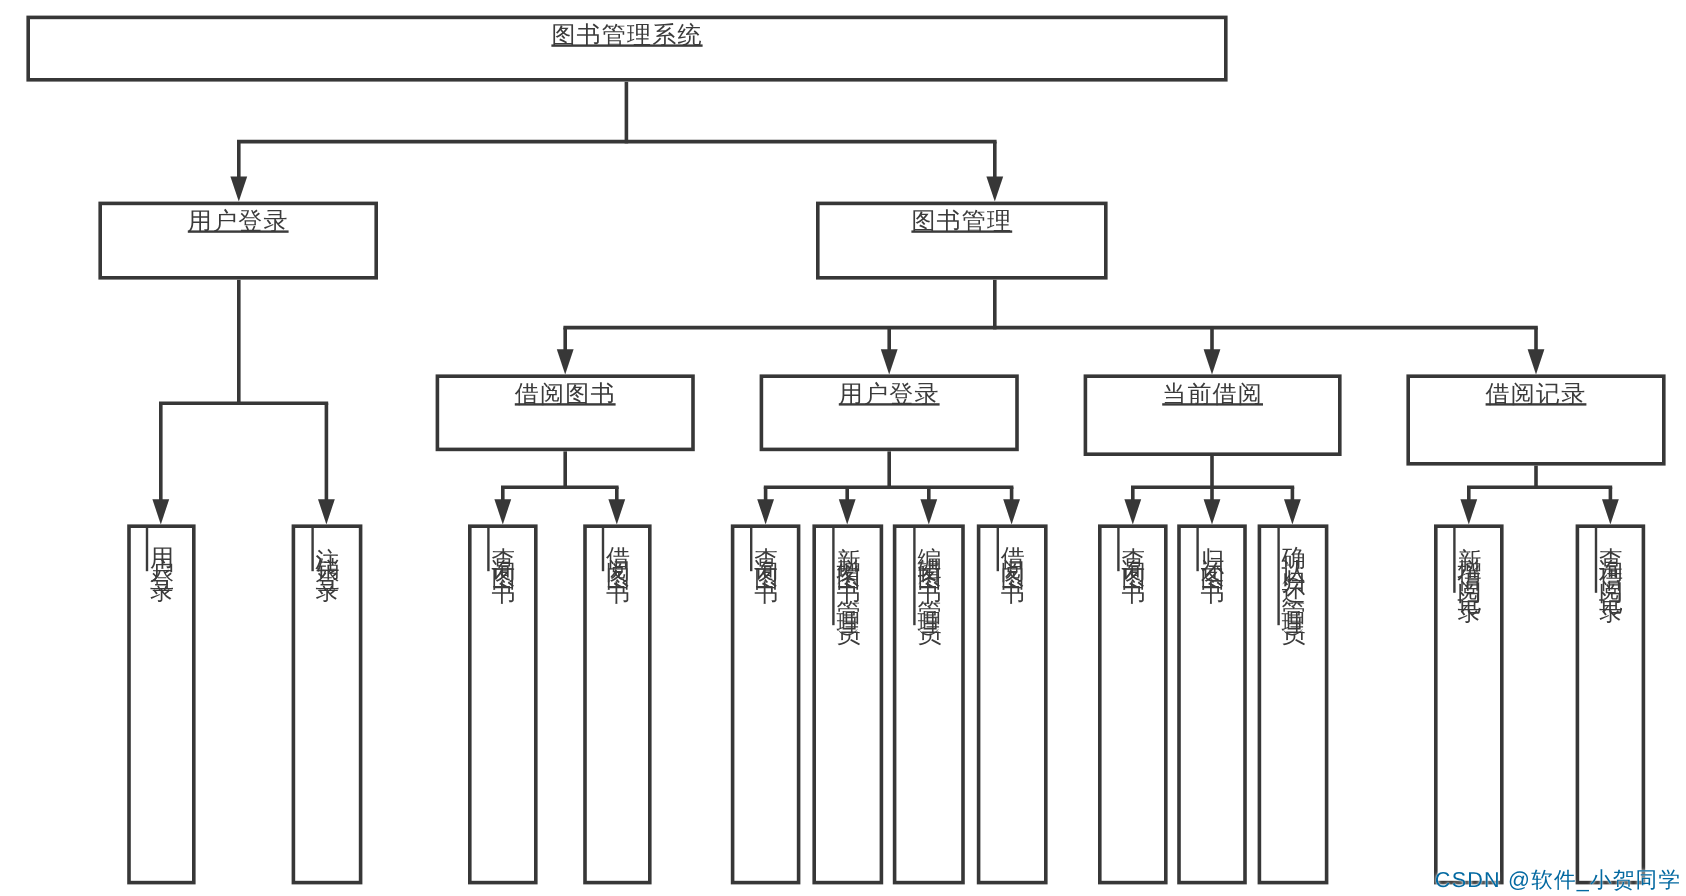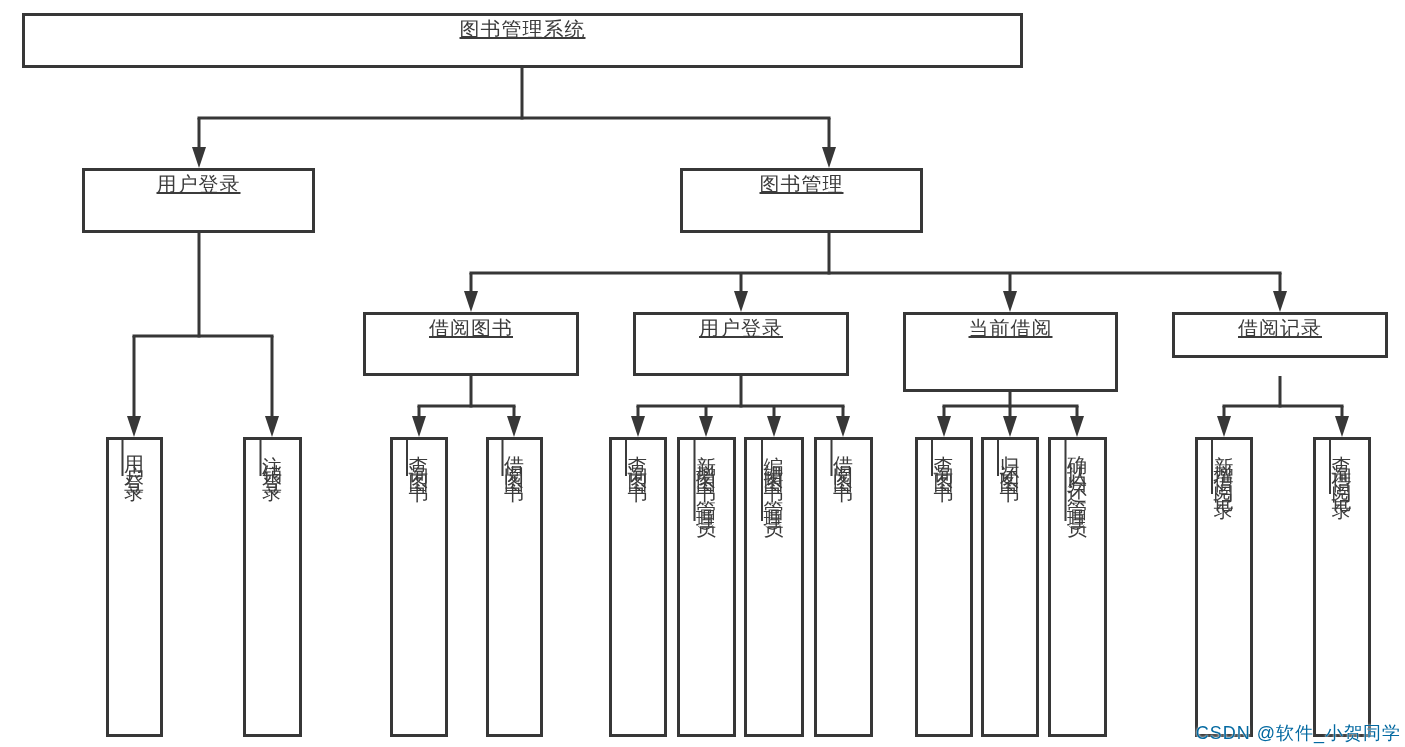--- a/index.html
+++ b/index.html
@@ -119,24 +119,24 @@
   <div class="box" style="left:680px;top:168px;width:243px;height:65px">
     <span>图书管理</span>
   </div>
 
   <div class="box" style="left:363px;top:312px;width:216px;height:64px">
     <span>借阅图书</span>
   </div>
   <div class="box" style="left:633px;top:312px;width:216px;height:64px">
     <span>用户登录</span>
   </div>
-  <div class="box" style="left:903px;top:312px;width:215px;height:80px">
+  <div class="box" style="left:903px;top:312px;width:215px;height:68px">
     <span>当前借阅</span>
   </div>
-  <div class="box" style="left:1172px;top:312px;width:216px;height:46px">
+  <div class="box" style="left:1172px;top:312px;width:216px;height:76px">
     <span>借阅记录</span>
   </div>
 
   <div class="box leaf" style="left:106px;top:437px;width:57px;height:300px">
     <span>用户登录</span>
   </div>
   <div class="box leaf" style="left:243px;top:437px;width:59px;height:300px">
     <span>注销登录</span>
   </div>
 

